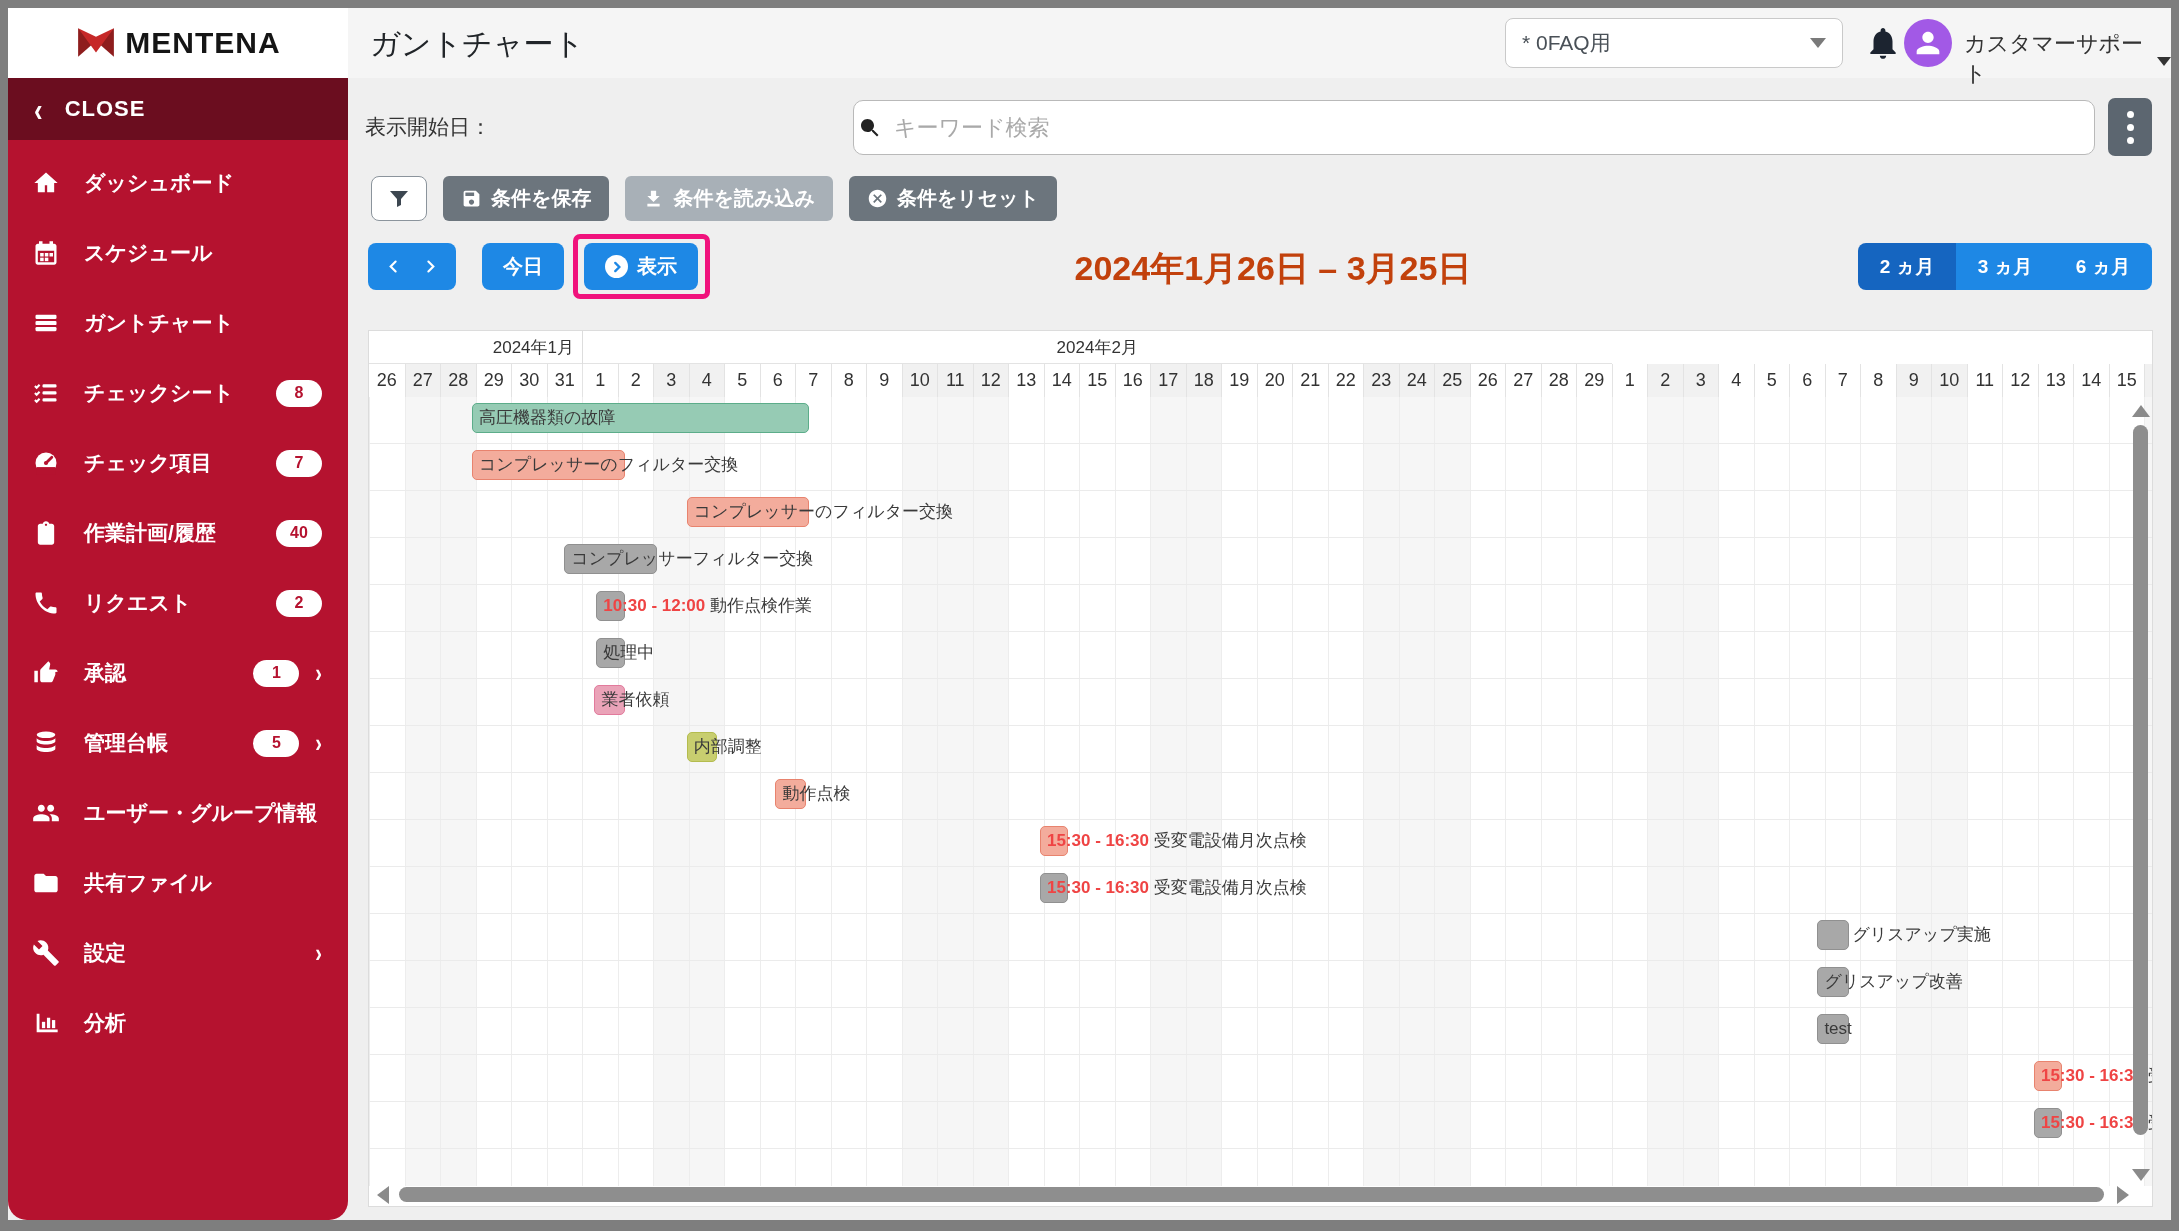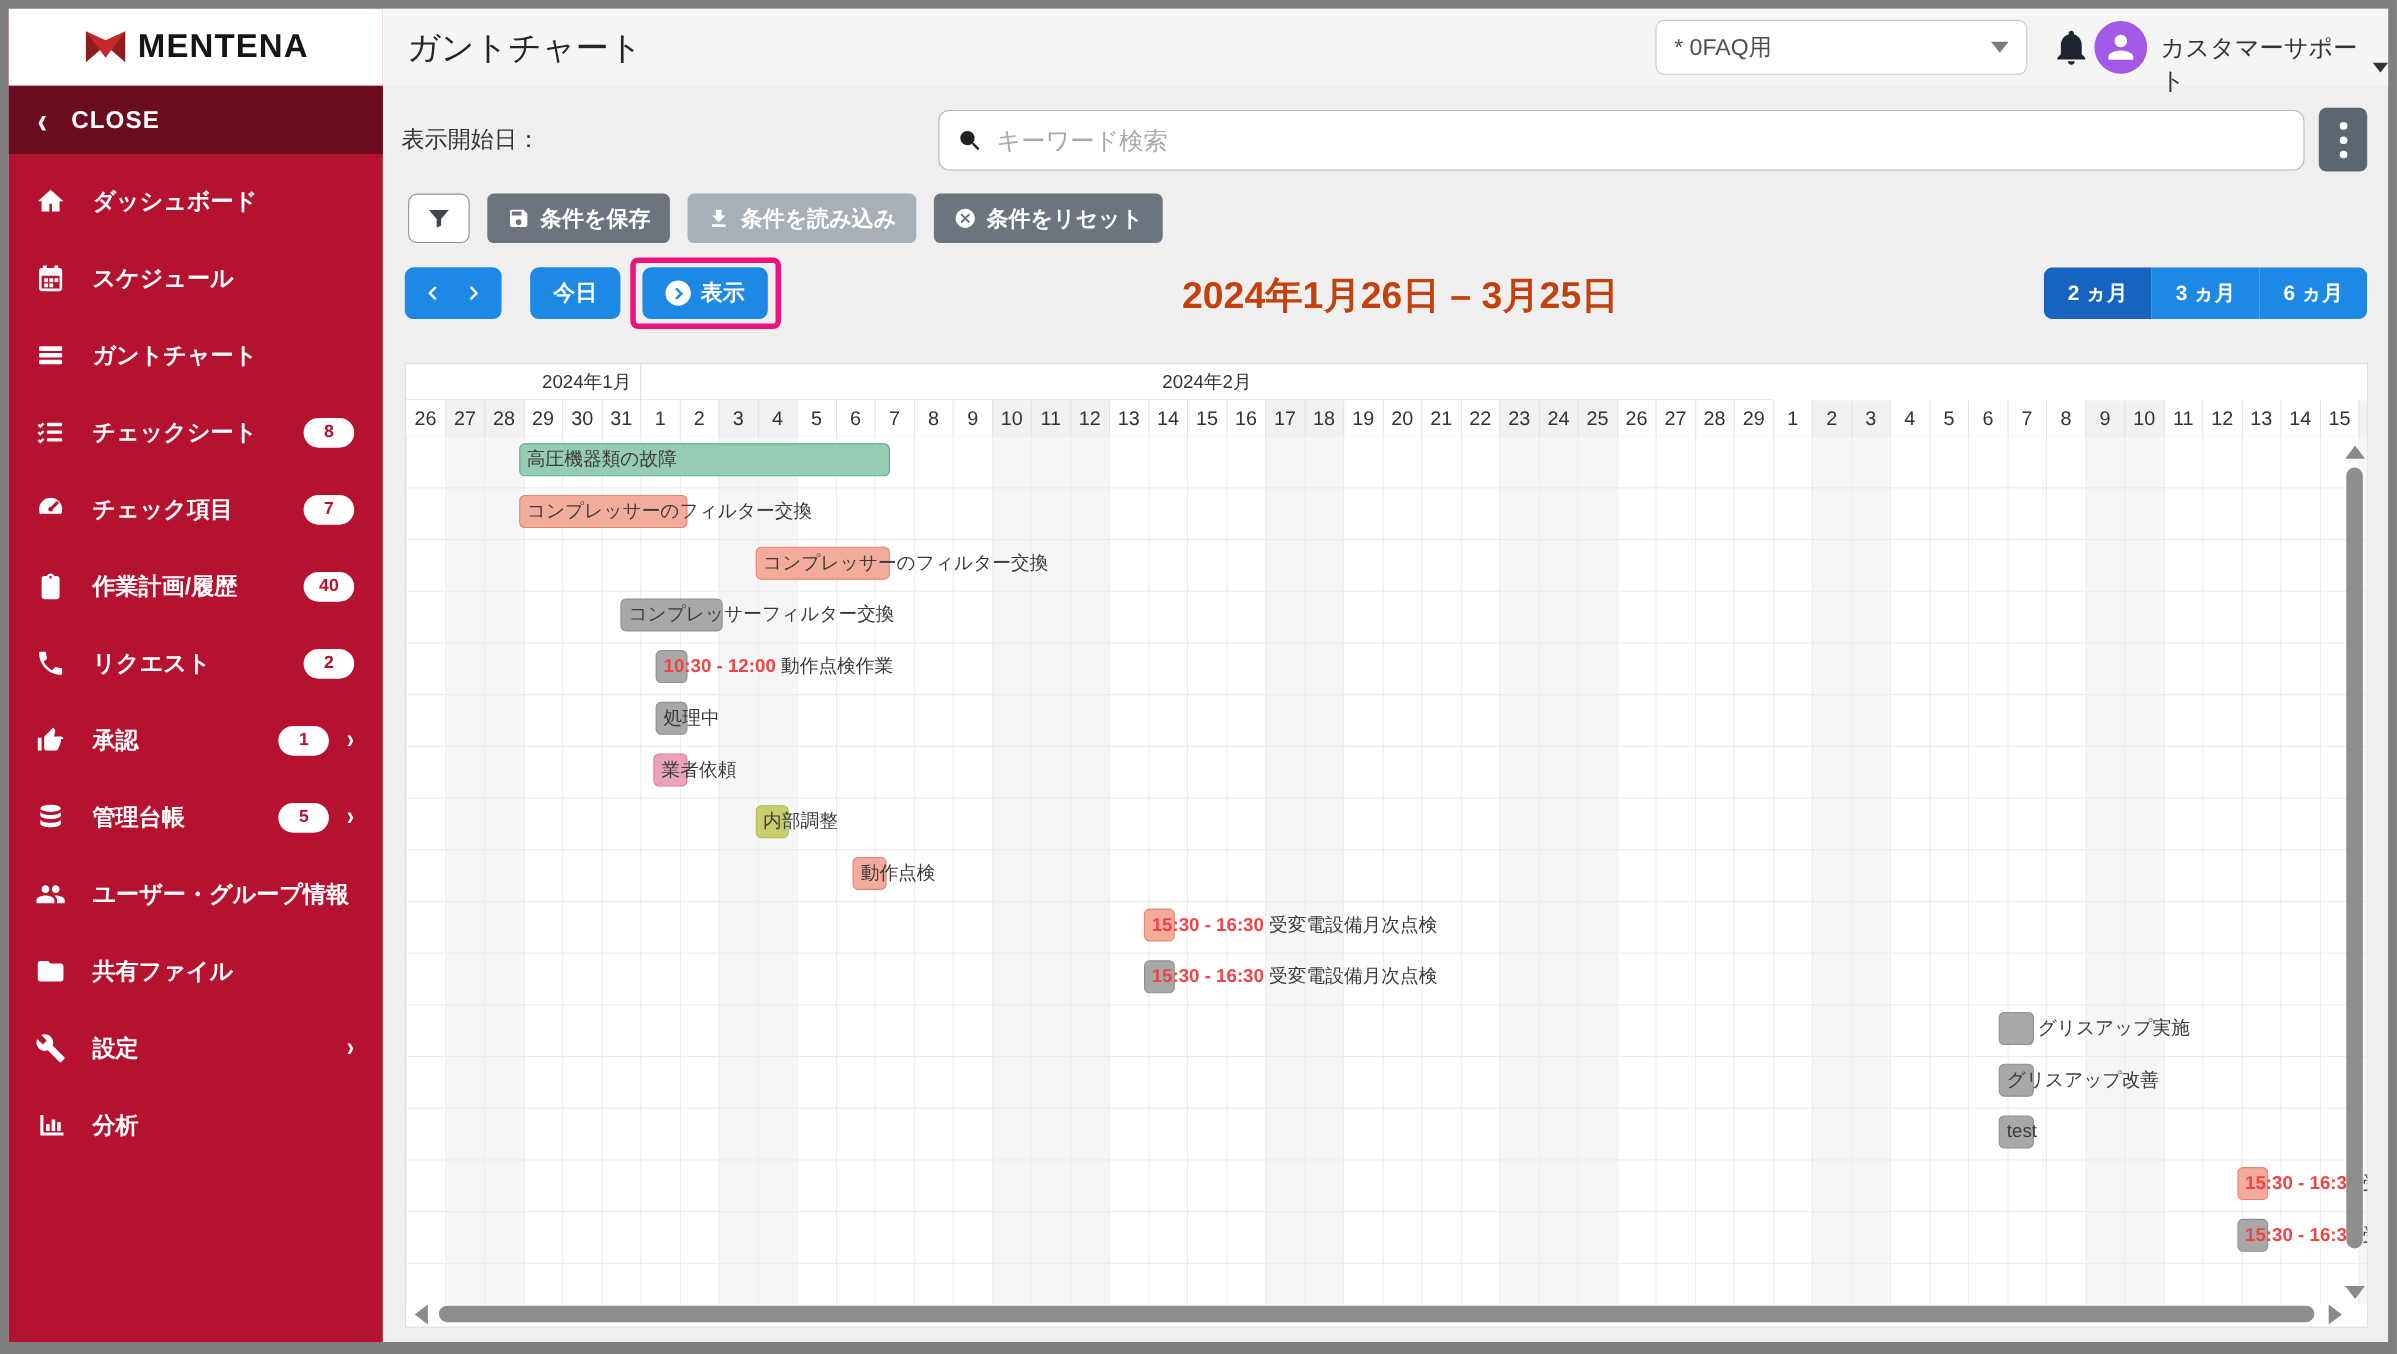--- a/index.html
+++ b/index.html
@@ -1,21 +1,21 @@
 <!DOCTYPE html>
 <html><head>
 <meta charset="utf-8">
 <style>
   * { margin:0; padding:0; box-sizing:border-box; }
   html,body { width:2179px; height:1231px; font-family:"Liberation Sans","DejaVu Sans",sans-serif; }
   body { background:#7e7e7e; position:relative; overflow:hidden; }
   .frame { position:absolute; inset:0; border:8px solid #7e7e7e; border-bottom-width:11px; background:#efefef; }
 
   
-  .sidebar { position:absolute; left:0; top:0; width:340px; height:100%; background:#b5122f; }
+  .sidebar { position:absolute; left:0; top:0; width:340px; height:100%; background:#b5122f;border-radius:19px; }
   .logo-area { position:absolute; left:0; top:0; width:340px; height:70px; background:#ffffff; display:flex; align-items:center; justify-content:center; gap:8px; }
   .logo-text { font-size:30px; font-weight:800; color:#151515; letter-spacing:1px; }
   .close-bar { position:absolute; left:0; top:70px; width:340px; height:62px; background:#6b0d1f; color:#fff; display:flex; align-items:center; padding-left:26px; gap:22px; cursor:pointer; }
   .close-bar .chev { font-size:26px; font-weight:700; transform:scaleY(1.3); }
   .close-label { font-size:22px; font-weight:700; letter-spacing:1px; }
   .menu { position:absolute; left:0; top:140px; width:340px; }
   .menu-item { height:70px; display:flex; align-items:center; padding:0 26px 0 24px; color:#fff; cursor:pointer; }
   .menu-icon { width:36px; height:30px; display:flex; align-items:center; justify-content:flex-start; flex:0 0 36px; }
   .menu-icon svg { width:28px; height:28px; }
   .menu-label { font-size:21px; font-weight:700; margin-left:16px; flex:1 1 auto; white-space:nowrap; }
@@ -32,21 +32,21 @@
   .avatar { position:absolute; left:1556px; top:11px; width:48px; height:48px; border-radius:50%; background:#a259e6; display:flex; align-items:center; justify-content:center; }
   .avatar svg { width:34px; height:34px; }
   .user-name { position:absolute; left:1616px; top:21px; font-size:22px; color:#333; cursor:pointer; display:flex; align-items:center; gap:10px; }
   .caret-sm { width:0; height:0; border-left:7px solid transparent; border-right:7px solid transparent; border-top:9px solid #333; margin-top:4px; }
 
   
   .t1-label { position:absolute; left:357px; top:105px; font-size:21px; color:#333; }
   .date-wrap { position:absolute; left:478px; top:92px; height:55px; display:flex; }
   .date-input { width:298px; height:55px; background:#fcf8e0; border:1px solid #c9c9c9; border-right:none; border-radius:6px 0 0 6px; font-size:22px; color:#333; padding:0 18px; font-family:inherit; }
   .cal-btn { width:56px; height:55px; background:#e9ecef; border:1px solid #c9c9c9; border-radius:0 6px 6px 0; display:flex; align-items:center; justify-content:center; cursor:pointer; }
-  .search-box { position:absolute; left:845px; top:92px; width:1242px; height:55px; background:#fff; border:1px solid #b9b9b9; border-radius:10px; display:flex; align-items:center; padding:0 16px; gap:12px; }
+  .search-box { position:absolute; left:845px; top:92px; width:1242px; height:55px; background:#fff; border:1px solid #b9b9b9; border-radius:10px; display:flex; align-items:center; padding:0 4px; gap:12px; }
   .search-box input { border:none; outline:none; flex:1; font-size:22px; color:#333; font-family:inherit; background:transparent; }
   .search-box input::placeholder { color:#a9a9a9; }
   .dots-btn { position:absolute; left:2100px; top:90px; width:44px; height:58px; background:#5c6670; border-radius:7px; display:flex; flex-direction:column; align-items:center; justify-content:center; gap:6px; cursor:pointer; }
   .dots-btn i { width:7px; height:7px; border-radius:50%; background:#fff; }
 
   .row2 { position:absolute; left:363px; top:168px; height:45px; display:flex; gap:16px; }
   .filter-btn { width:56px; height:45px; background:#fff; border:1px solid #8b949c; border-radius:8px; display:flex; align-items:center; justify-content:center; cursor:pointer; }
   .gbtn { height:45px; border:none; border-radius:6px; color:#fff; font-size:20px; font-weight:700; display:flex; align-items:center; gap:9px; padding:0 18px; cursor:pointer; font-family:inherit; }
   .gbtn.dark { background:#6c757d; }
   .gbtn.light { background:#a8b0b7; }

